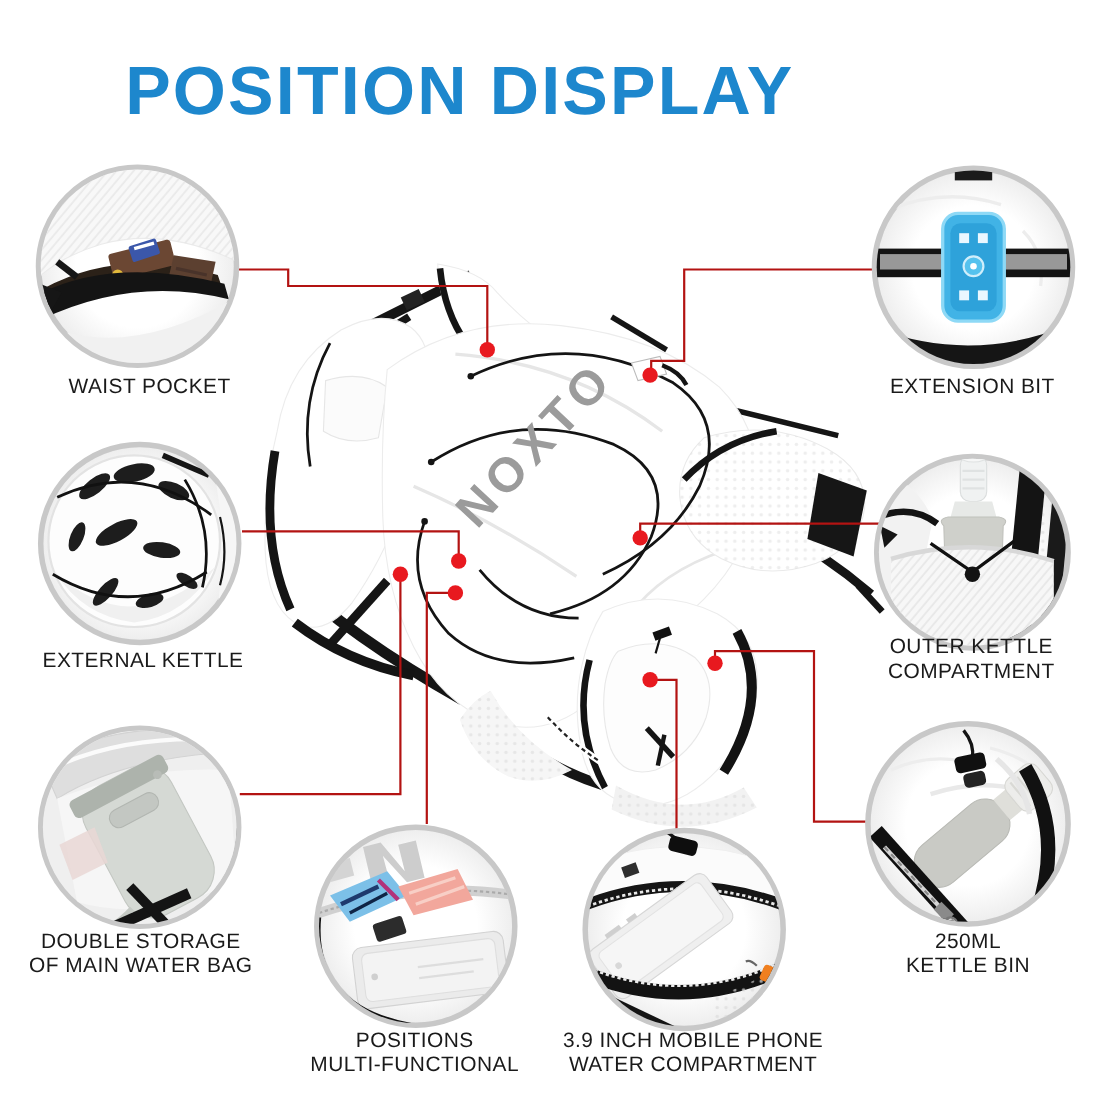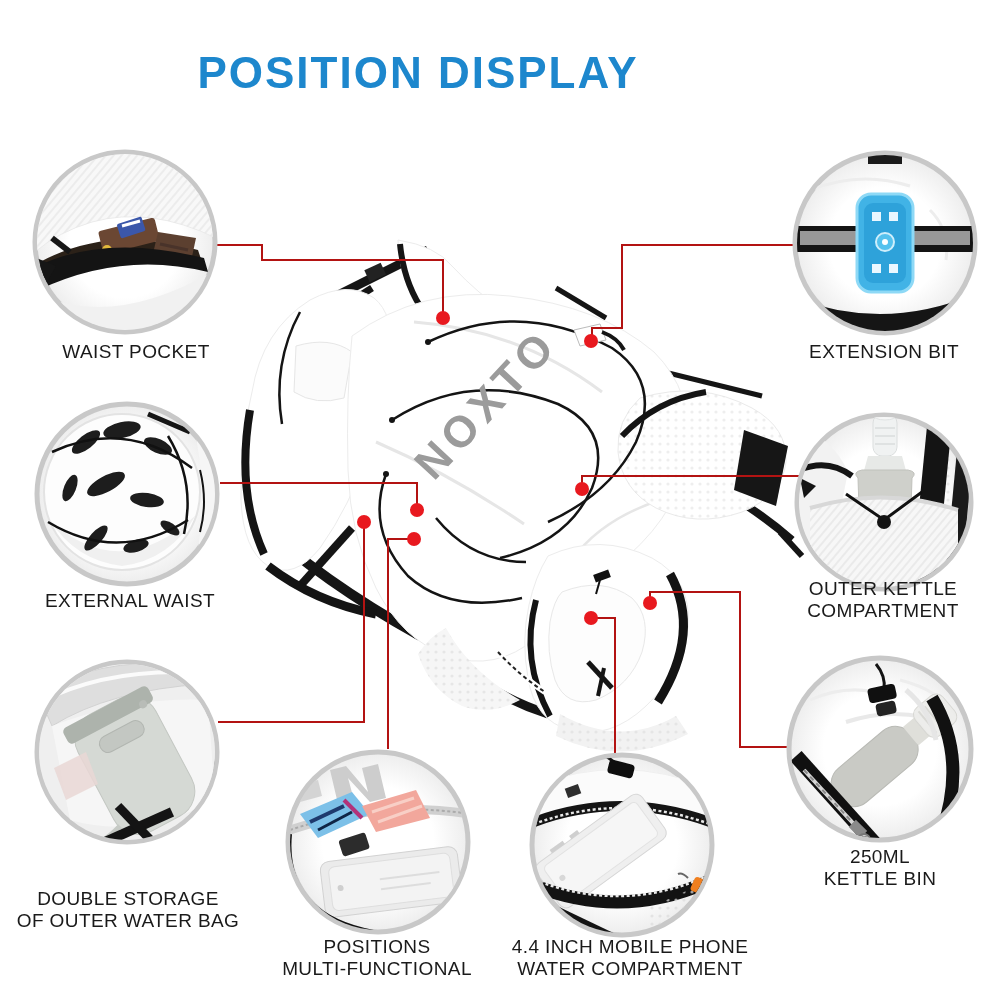--- a/index.html
+++ b/index.html
@@ -3,21 +3,21 @@
 <meta charset="utf-8">
 <style>
   :root{
     --c-title:#1d87cd; --c-line:#b31312; --c-dot:#e8191f; --c-ring:#c8c8c8;
     --c-label:#1a1a1a; --c-logo:#9b9b9b; --c-led-device:#41b3e6; --c-zipper-pull:#f07f1f;
   }
   html,body{margin:0;padding:0;background:#fff;}
   .canvas{position:relative;width:1000px;height:1000px;background:#fff;overflow:hidden;
           font-family:"Liberation Sans","DejaVu Sans",sans-serif;}
   .title{position:absolute;left:0;top:48px;width:836px;text-align:center;
-         font-size:44px;font-weight:700;letter-spacing:2px;color:var(--c-title);white-space:nowrap;}
+         font-size:62px;font-weight:700;letter-spacing:2px;color:var(--c-title);white-space:nowrap;}
   .scene{position:absolute;left:0;top:0;}
   .callout-label{position:absolute;text-align:center;color:var(--c-label);
                  font-size:19px;line-height:22px;letter-spacing:.4px;font-weight:400;white-space:nowrap;}
   .connector{stroke:var(--c-line);stroke-width:2;fill:none;}
   .dot{fill:var(--c-dot);stroke:none;}
   .ring{stroke:var(--c-ring);stroke-width:5;}
   .logo-text{fill:var(--c-logo);font-family:"Liberation Sans","DejaVu Sans",sans-serif;
              font-weight:700;font-size:44px;letter-spacing:6px;}
   .led{fill:var(--c-led-device);}
   .pull{fill:var(--c-zipper-pull);}
@@ -362,36 +362,36 @@
 
   <div class="callout-label" style="left:6px;top:341px;width:260px;">
     <div>WAIST POCKET</div>
     <div></div>
   </div>
   <div class="callout-label" style="left:754px;top:341px;width:260px;">
     <div>EXTENSION BIT</div>
     <div></div>
   </div>
   <div class="callout-label" style="left:0px;top:590px;width:260px;">
-    <div>EXTERNAL WAIST</div>
+    <div>EXTERNAL KETTLE</div>
     <div></div>
   </div>
   <div class="callout-label" style="left:753px;top:578px;width:260px;">
     <div>OUTER KETTLE</div>
     <div>COMPARTMENT</div>
   </div>
-  <div class="callout-label" style="left:0px;top:888px;width:256px;">
+  <div class="callout-label" style="left:0px;top:846px;width:256px;">
     <div>DOUBLE STORAGE</div>
-    <div>OF OUTER WATER BAG</div>
+    <div>OF MAIN WATER BAG</div>
   </div>
   <div class="callout-label" style="left:750px;top:846px;width:260px;">
     <div>250ML</div>
     <div>KETTLE BIN</div>
   </div>
   <div class="callout-label" style="left:247px;top:936px;width:260px;">
     <div>POSITIONS</div>
     <div>MULTI-FUNCTIONAL</div>
   </div>
   <div class="callout-label" style="left:500px;top:936px;width:260px;">
-    <div>4.4 INCH MOBILE PHONE</div>
+    <div>3.9 INCH MOBILE PHONE</div>
     <div>WATER COMPARTMENT</div>
   </div>
 </div>
 
 </body></html>

